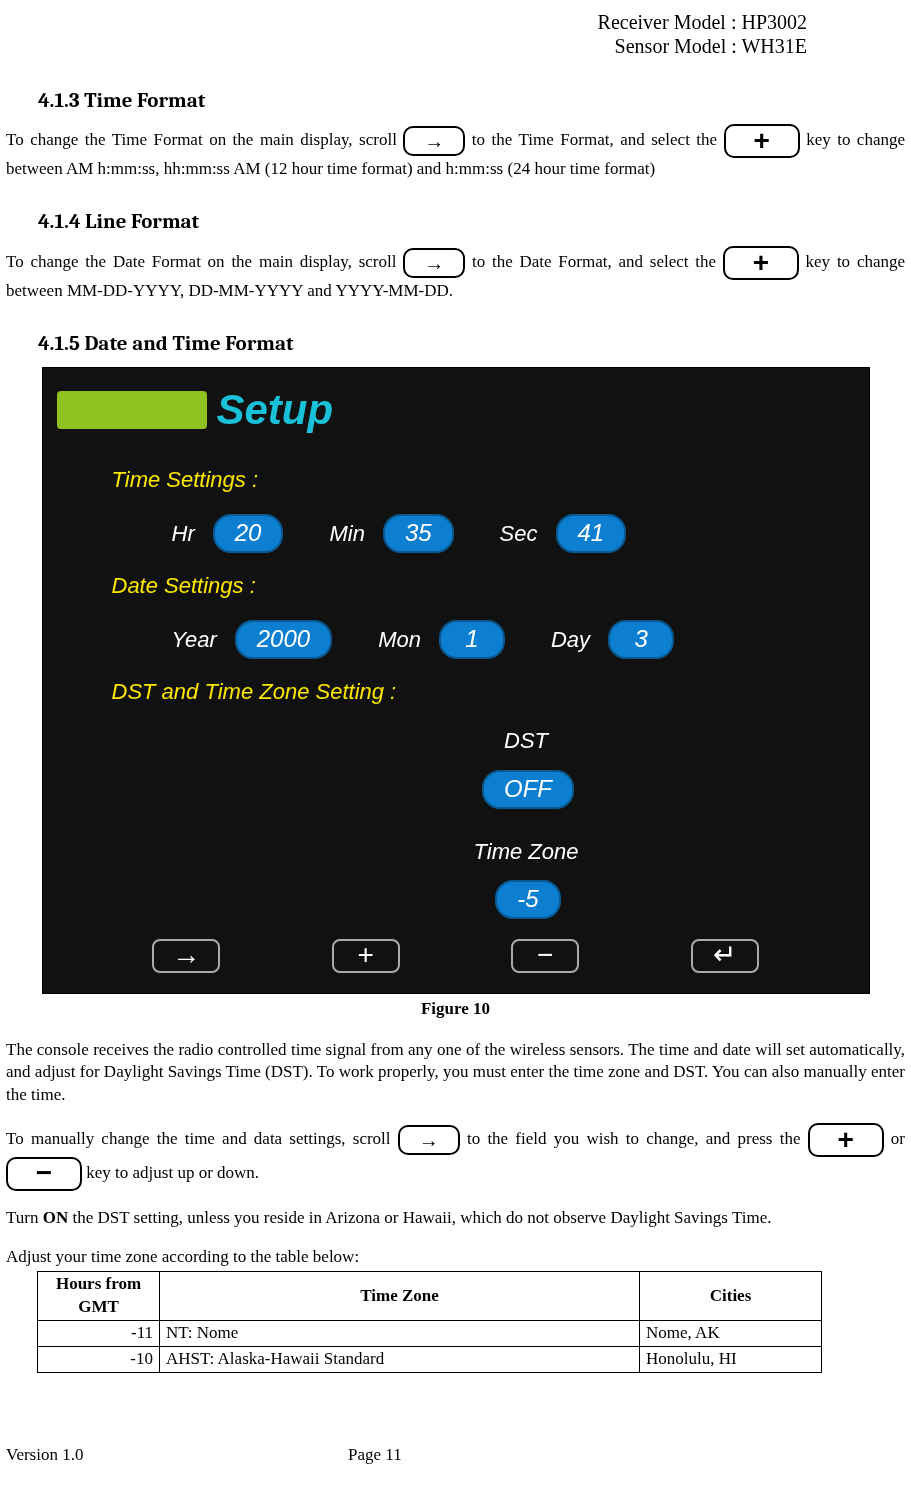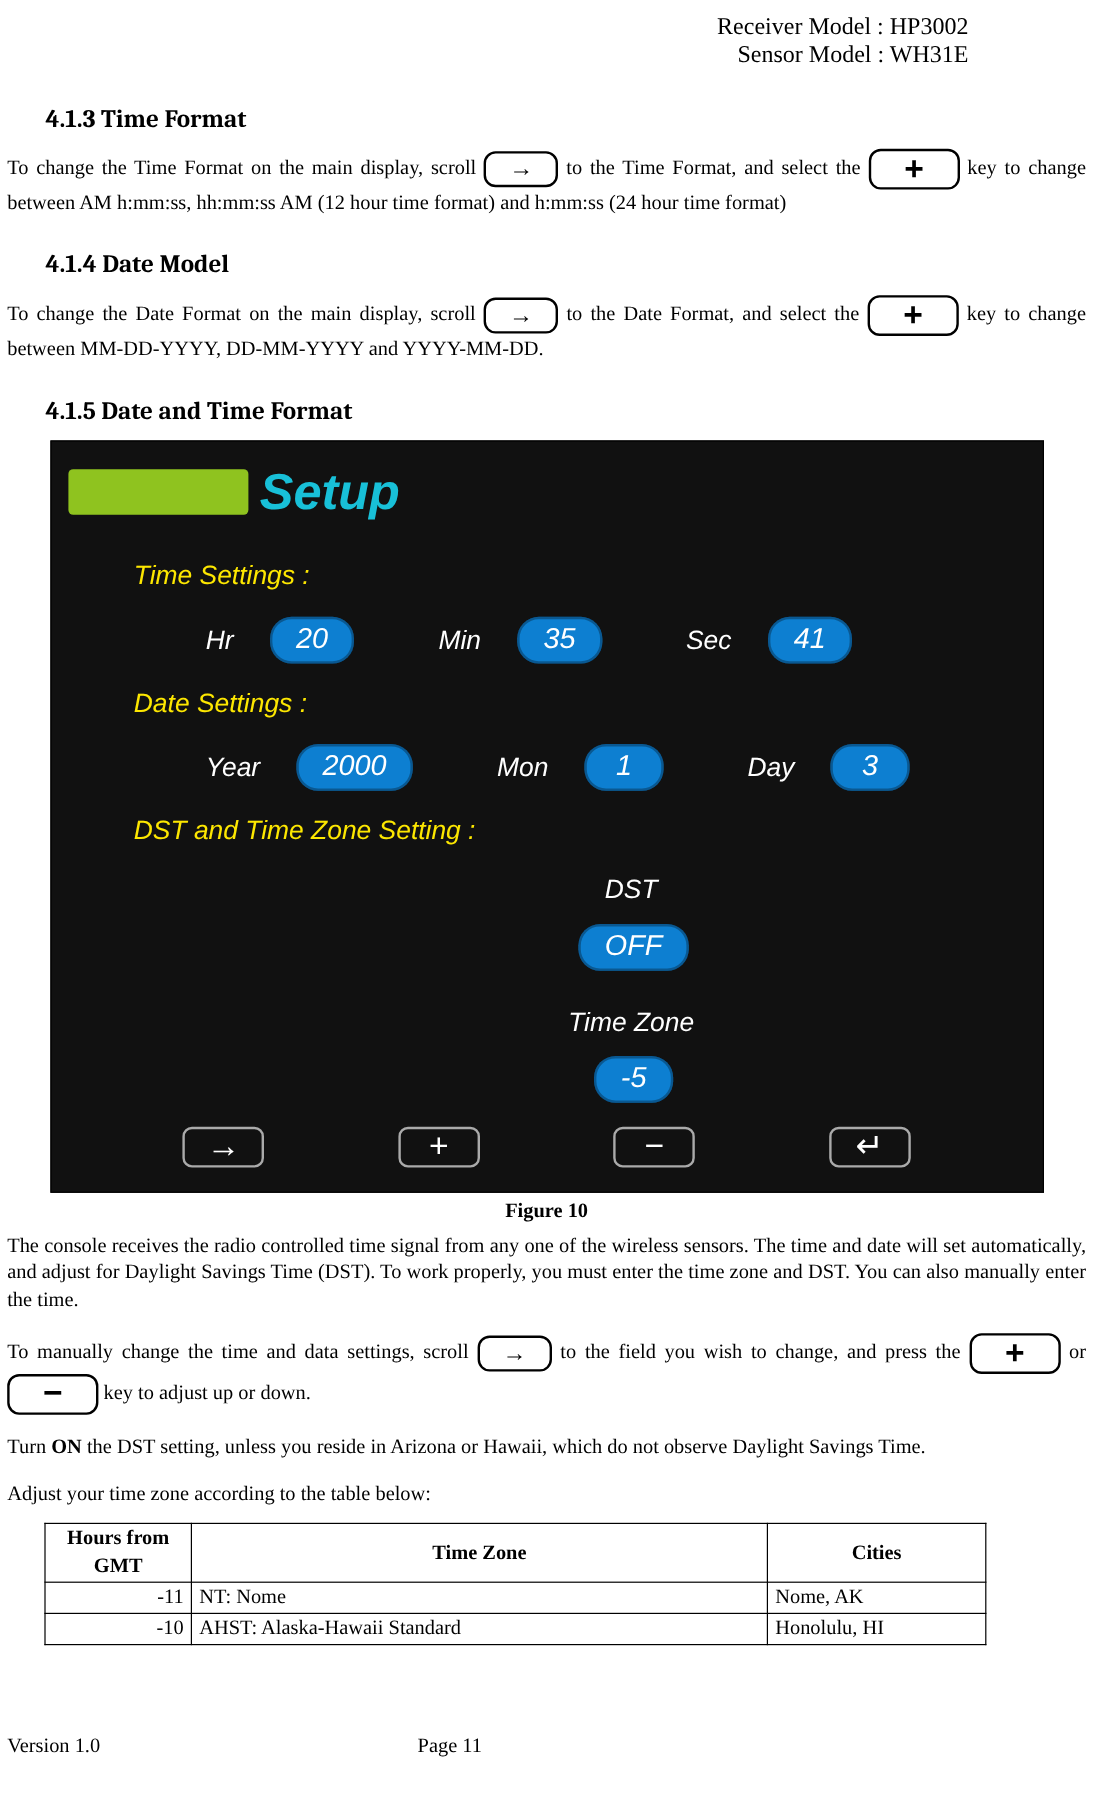--- a/index.html
+++ b/index.html
@@ -69,21 +69,21 @@
       font-family: Arial, sans-serif;
     }
     .setup-section {
       padding-left: 55px; margin-bottom: 18px;
     }
     .setup-label {
       color: #fde700; font-size: 22px; font-family: Arial, sans-serif;
       font-style: italic; margin-bottom: 20px;
     }
     .setup-row {
-      display: flex; align-items: center; gap: 26px;
+      display: flex; align-items: center; gap: 14px;
       color: #fff; font-family: Arial, sans-serif; font-size: 22px;
       font-style: italic; padding-left: 60px;
     }
     .setup-field-label { margin-right: 4px; }
     .setup-pill {
       background: #0d7fd1;
       border-radius: 18px;
       padding: 3px 22px;
       color: #fff;
       font-style: italic;
@@ -95,21 +95,21 @@
     .softkey-row {
       display: flex; justify-content: space-around; align-items: center;
       margin-top: 20px; padding: 0 40px 6px;
     }
     .softkey {
       color: #fff; font-family: Arial, sans-serif; font-size: 28px;
       border: 2px solid #aaa; border-radius: 8px; width: 68px; height: 34px;
       text-align: center; line-height: 28px;
     }
     .figure-caption {
-      text-align: center; font-weight: bold; font-size: 17px; margin: 4px 0 6px;
+      text-align: center; font-weight: bold; font-size: 17px; margin: 4px 0 18px;
     }
     
     table.tz-table {
       border-collapse: collapse;
       width: 785px;
       margin-left: 31px;
     }
     table.tz-table th, table.tz-table td {
       border: 1px solid #000;
       padding: 1px 6px;
@@ -139,21 +139,21 @@
 
 <div class="section-heading">4.1.3   Time Format</div>
 <p class="body-text body-text-spacer">
   <span>To change the Time Format on the main display, scroll </span>
   <span class="key-icon arrow-key">→</span>
   <span> to the Time Format, and select the </span>
   <span class="key-icon plus-key">+</span>
   <span> key to change between AM h:mm:ss, hh:mm:ss AM (12 hour time format) and h:mm:ss (24 hour time format)</span>
 </p>
 
-<div class="section-heading">4.1.4   Date Model</div>
+<div class="section-heading">4.1.4   Line Format</div>
 <p class="body-text body-text-spacer">
   <span>To change the Date Format on the main display, scroll </span>
   <span class="key-icon arrow-key">→</span>
   <span> to the Date Format, and select the </span>
   <span class="key-icon plus-key">+</span>
   <span> key to change between MM-DD-YYYY, DD-MM-YYYY and YYYY-MM-DD.</span>
 </p>
 
 <div class="section-heading">4.1.5   Date and Time Format</div>
 
@@ -222,21 +222,21 @@
   <span class="key-icon minus-key">−</span>
   <span> key to adjust up or down.</span>
 </p>
 
 <p class="body-text">
   <span>Turn </span>
   <b>ON</b>
   <span> the DST setting, unless you reside in Arizona or Hawaii, which do not observe Daylight Savings Time.</span>
 </p>
 
-<p class="body-text" style="margin-bottom:12px">Adjust your time zone according to the table below:</p>
+<p class="body-text" style="margin-bottom:2px">Adjust your time zone according to the table below:</p>
 
 <table class="tz-table">
   <thead>
     <tr>
       <th>Hours from GMT</th>
       <th>Time Zone</th>
       <th>Cities</th>
     </tr>
   </thead>
   <tbody>

